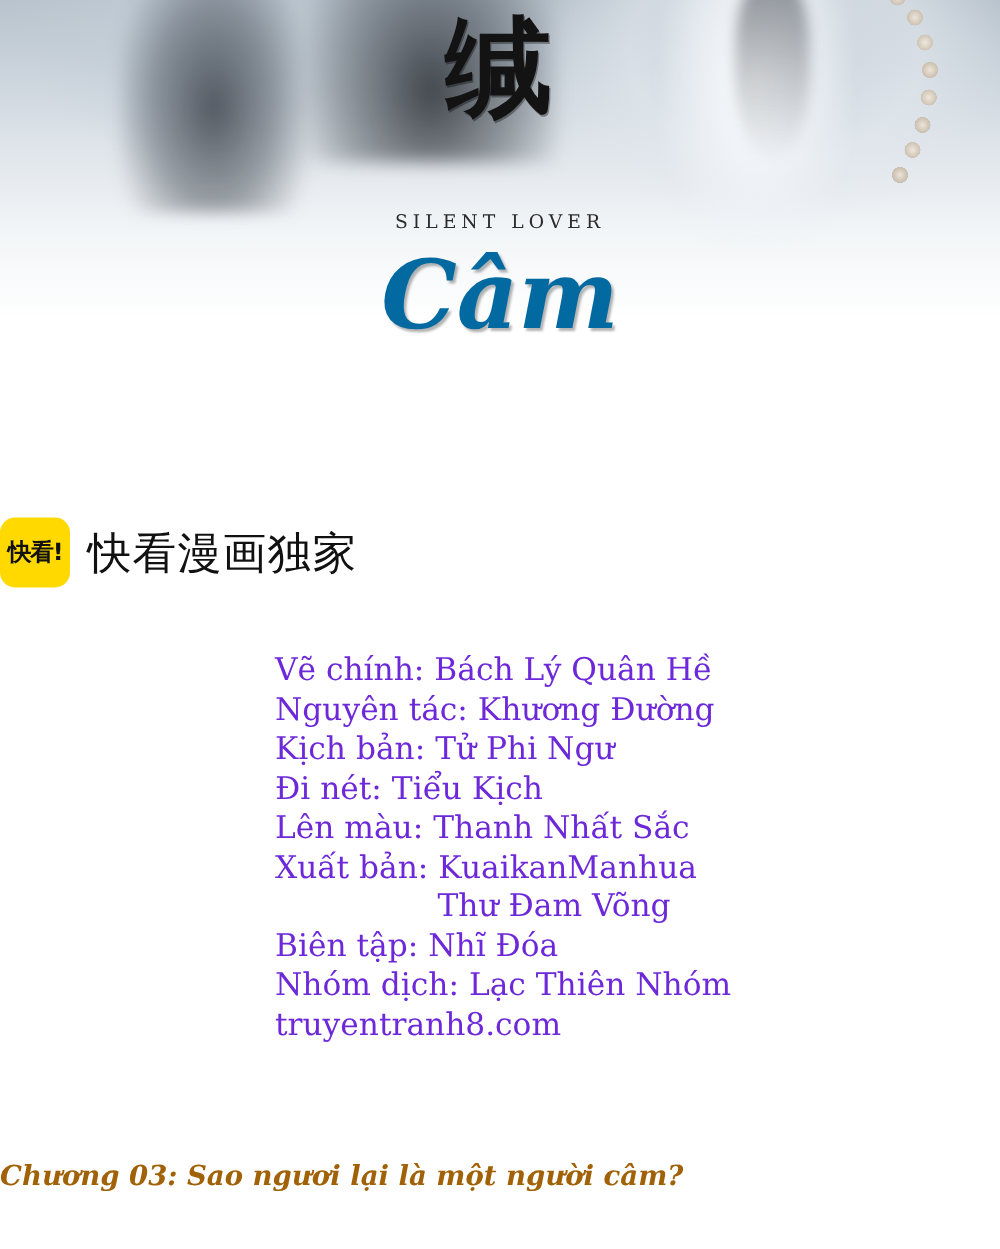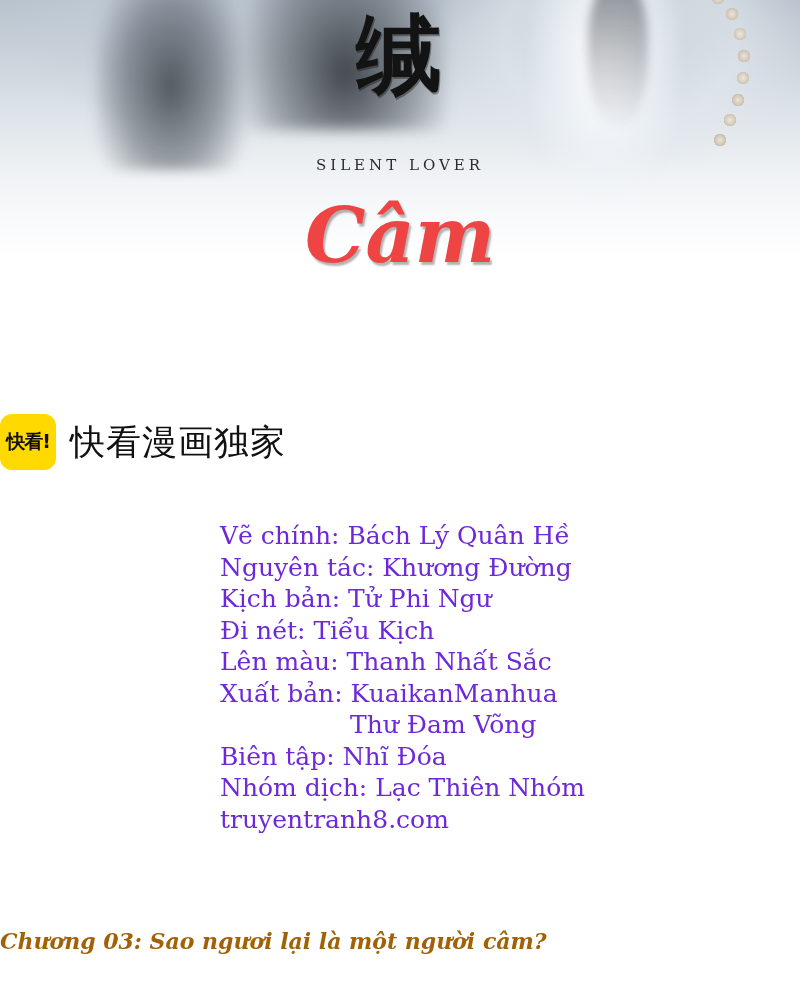--- a/index.html
+++ b/index.html
@@ -102,37 +102,37 @@
     line-height: 96px;
     font-weight: 700;
     letter-spacing: 2px;
     color: #131313;
     text-shadow: 1px 2px 0 rgba(0,0,0,0.35);
     font-family: "DejaVu Serif", serif;
   }
   .title-latin {
     position: absolute;
     left: 250px;
-    top: 156px;
+    top: 168px;
     width: 300px;
     text-align: center;
     font-size: 15px;
     letter-spacing: 4px;
     color: #2b2b2b;
     font-family: "DejaVu Serif", serif;
   }
   .title-vn {
     position: absolute;
     left: 260px;
     top: 182px;
     width: 280px;
     text-align: center;
     font-size: 76px;
     line-height: 108px;
-    color: #ef4444;
+    color: #0369a1;
     font-style: italic;
     font-weight: 700;
     font-family: "DejaVu Serif", serif;
     text-shadow: 2px 3px 2px rgba(0,0,0,0.3);
   }
 
   
   .pub-row {
     position: absolute;
     left: 0;

